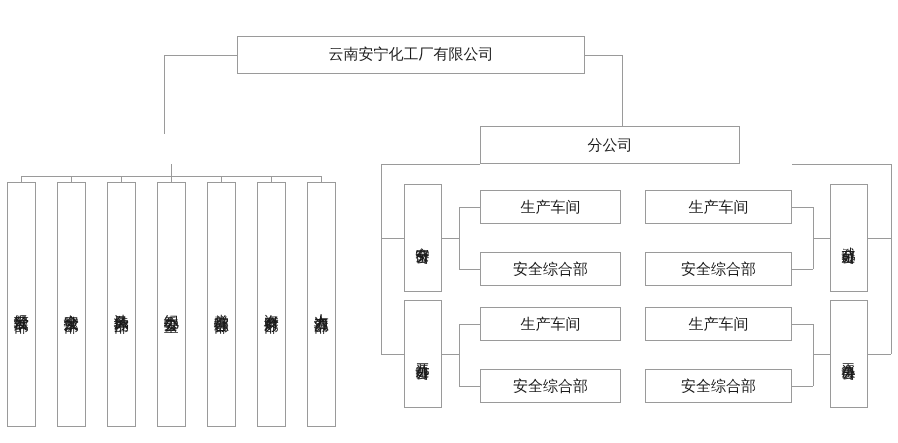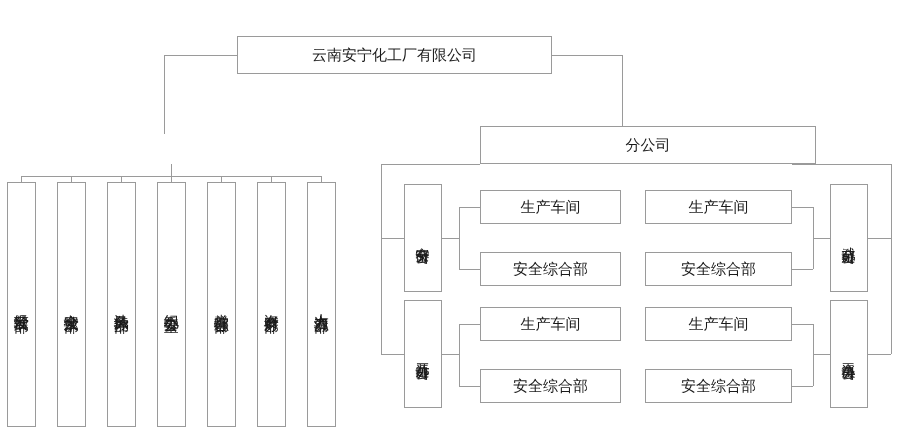--- a/index.html
+++ b/index.html
@@ -52,31 +52,31 @@
     z-index: 1;
   }
   .line.h { height: 1px; }
   .line.v { width: 1px; }
 </style>
 </head>
 <body>
 
 <div id="chart">
 
-  <div class="node" style="left:237px; top:36px; width:315px; height:38px;">云南安宁化工厂有限公司</div>
+  <div class="node" style="left:237px; top:36px; width:348px; height:38px;font-family:Liberation Serif, serif;">云南安宁化工厂有限公司</div>
 
   <div class="line v" style="left:164px; top:55px; width:1px; height:1px;"></div>
 
   <div class="line h" style="left:164px; top:55px; width:73px; height:1px;"></div>
   <div class="line h" style="left:552px; top:55px; width:70px; height:1px;"></div>
   <div class="line v" style="left:164px; top:55px; height:79px;"></div>
   <div class="line v" style="left:622px; top:55px; height:79px;"></div>
 
 
-  <div class="node" style="left:480px; top:126px; width:336px; height:38px;">分公司</div>
+  <div class="node" style="left:480px; top:126px; width:260px; height:38px;">分公司</div>
 
   <div class="line h" style="left:21px; top:176px; width:300px; height:1px;"></div>
   <div class="line v" style="left:171px; top:164px; height:12px;"></div>
 
   <div class="line v" style="left:21px; top:176px; height:6px;"></div>
   <div class="line v" style="left:71px; top:176px; height:6px;"></div>
   <div class="line v" style="left:121px; top:176px; height:6px;"></div>
   <div class="line v" style="left:171px; top:176px; height:6px;"></div>
   <div class="line v" style="left:221px; top:176px; height:6px;"></div>
   <div class="line v" style="left:271px; top:176px; height:6px;"></div>

